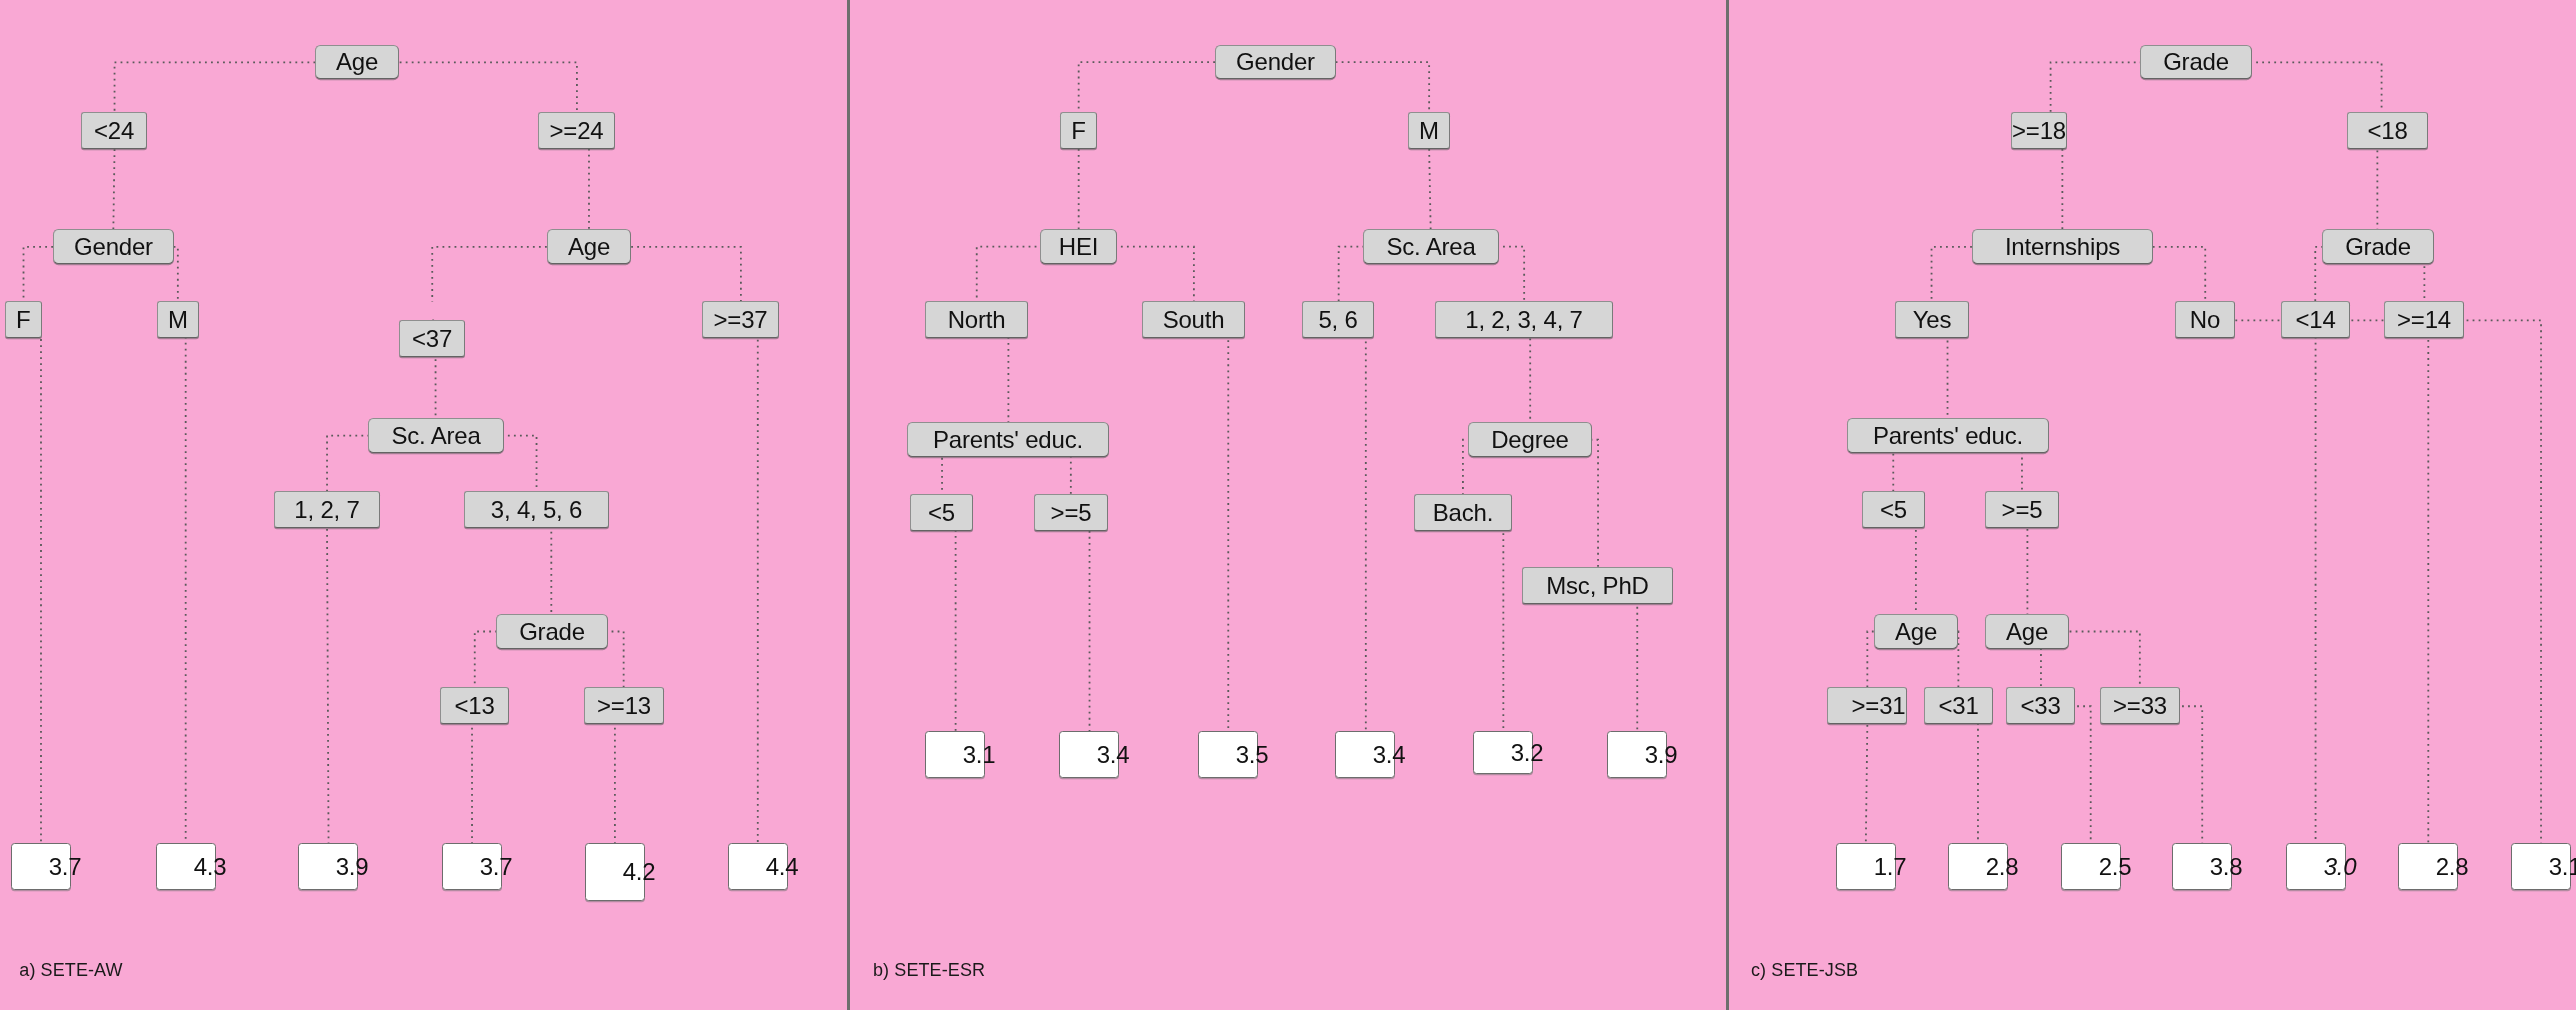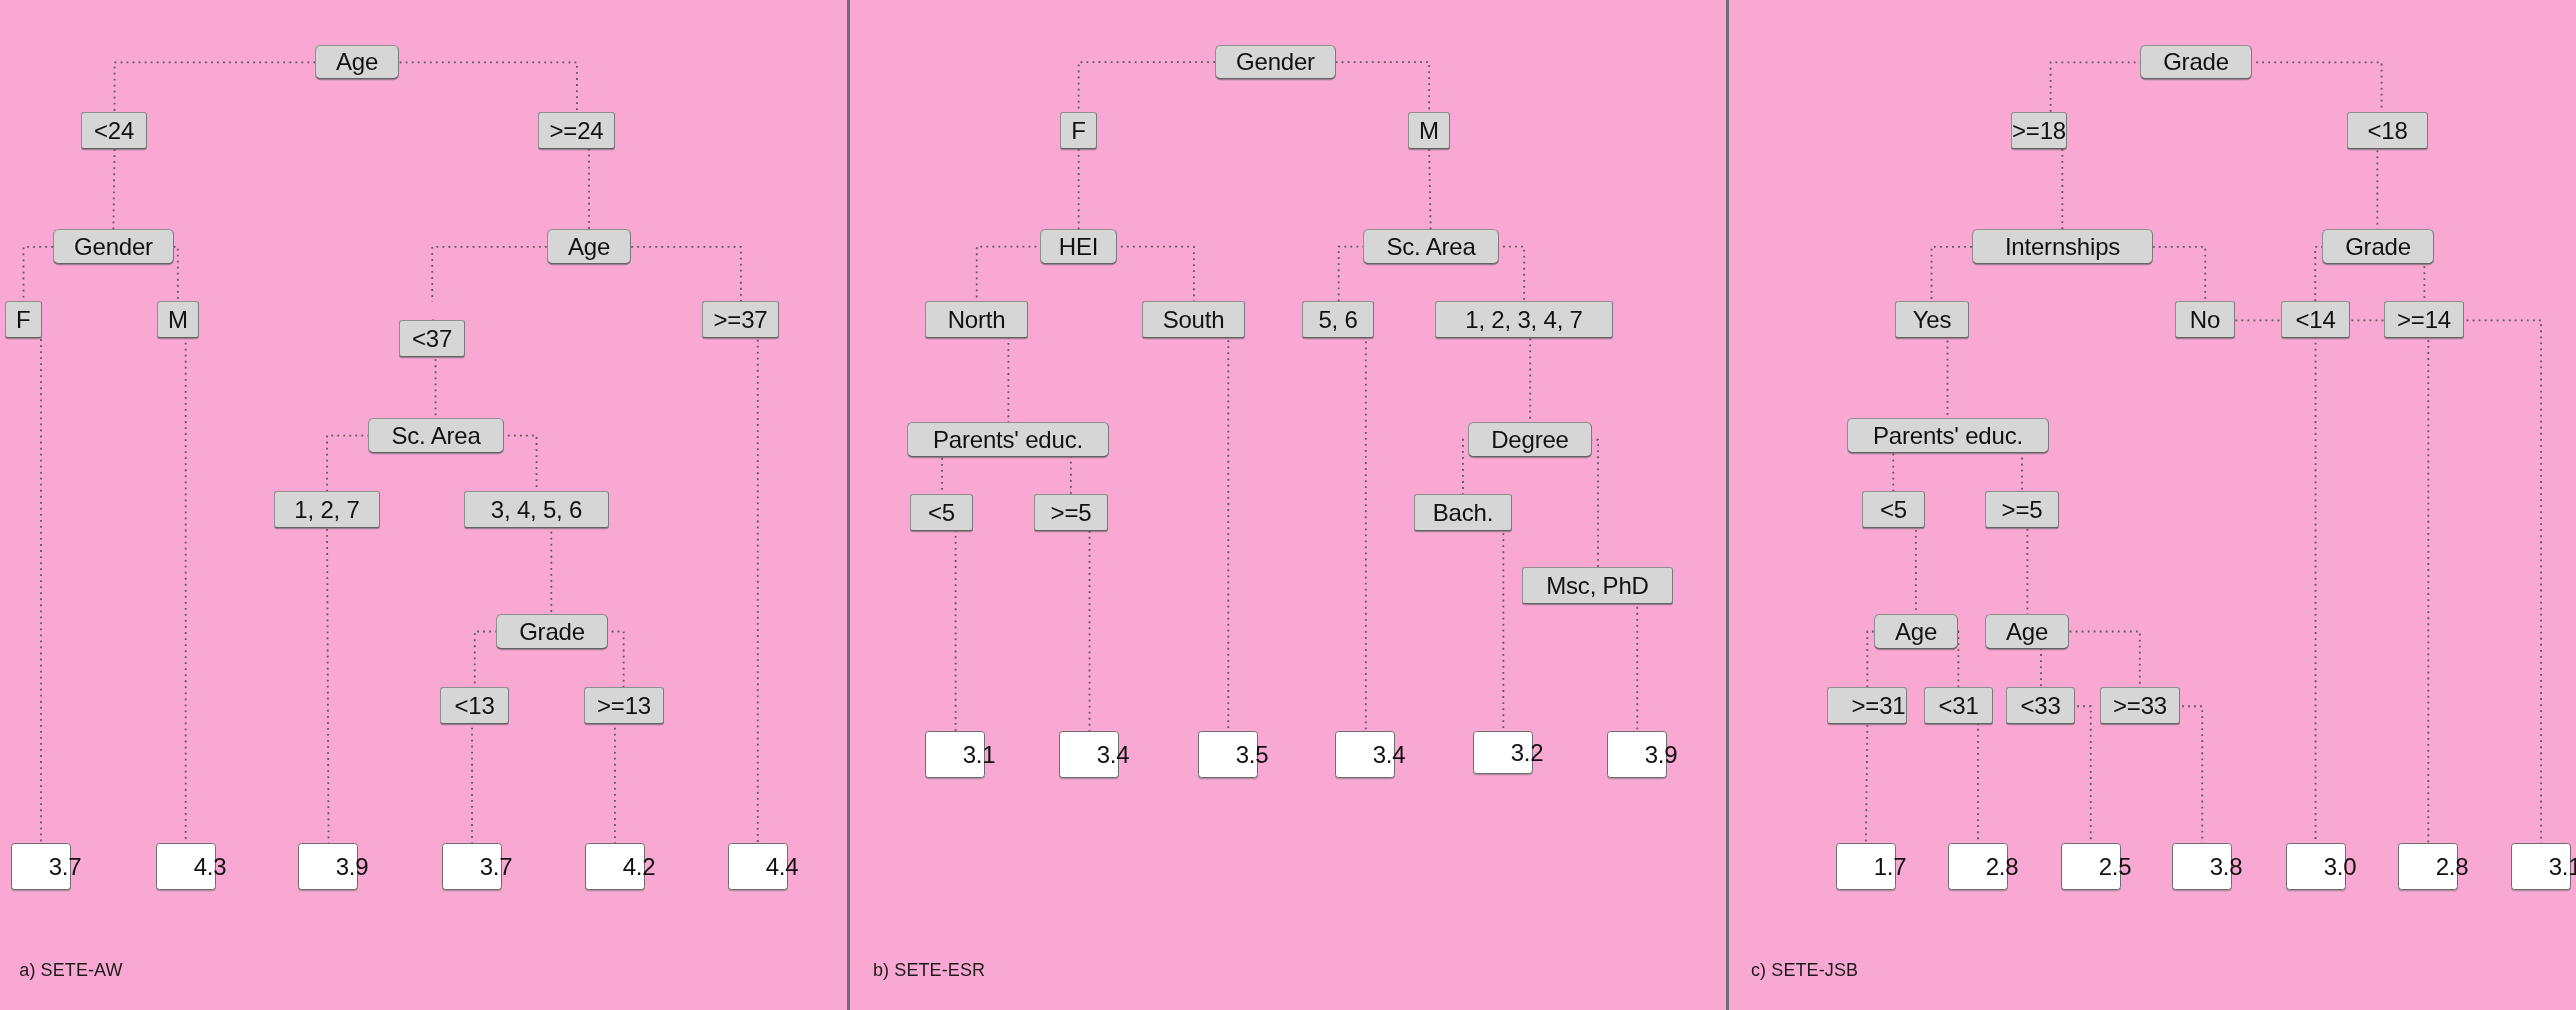--- a/index.html
+++ b/index.html
@@ -112,21 +112,21 @@
         <div class="node" style="left: 368px; top: 418px; width: 136px; height: 35px;">Sc. Area</div>
         <div class="node sharp" style="left: 274px; top: 491px; width: 106px; height: 37px;">1, 2, 7</div>
         <div class="node sharp" style="left: 464px; top: 491px; width: 145px; height: 37px;">3, 4, 5, 6</div>
         <div class="node" style="left: 496px; top: 614px; width: 112px; height: 35px;">Grade</div>
         <div class="node sharp" style="left: 440px; top: 687px; width: 69px; height: 37px;">&lt;13</div>
         <div class="node sharp" style="left: 584px; top: 687px; width: 80px; height: 37px;">&gt;=13</div>
         <div class="node leaf" style="left: 11px; top: 843px; width: 60px; height: 47px;">3.7</div>
         <div class="node leaf" style="left: 156px; top: 843px; width: 60px; height: 47px;">4.3</div>
         <div class="node leaf" style="left: 298px; top: 843px; width: 60px; height: 47px;">3.9</div>
         <div class="node leaf" style="left: 442px; top: 843px; width: 60px; height: 47px;">3.7</div>
-        <div class="node leaf" style="left: 585px; top: 843px; width: 60px; height: 47px;">4.2</div>
+        <div class="node leaf" style="left: 585px; top: 843px; width: 60px; height: 58px;">4.2</div>
         <div class="node leaf" style="left: 728px; top: 843px; width: 60px; height: 47px;">4.4</div>
       </div>
   </div>
 
   <div class="panel" id="panel-b" style="left: 853px; width: 873px;">
     <svg class="edges" id="edges-b" viewBox="0 0 1447 1676" width="873" height="1011">
         <path d="M 700 103 L 374 103 L 374 185" fill="none" stroke="#5a5a5a" stroke-width="3" stroke-dasharray="3 7" stroke-linecap="butt"></path>
         <path d="M 700 103 L 955 103 L 955 185" fill="none" stroke="#5a5a5a" stroke-width="3" stroke-dasharray="3 7" stroke-linecap="butt"></path>
         <path d="M 374 247 L 374 380" fill="none" stroke="#5a5a5a" stroke-width="3" stroke-dasharray="3 7" stroke-linecap="butt"></path>
         <path d="M 955 247 L 957.5 380" fill="none" stroke="#5a5a5a" stroke-width="3" stroke-dasharray="3 7" stroke-linecap="butt"></path>
@@ -215,21 +215,21 @@
         <div class="node" style="left: 142px; top: 614px; width: 84px; height: 35px;">Age</div>
         <div class="node" style="left: 253px; top: 614px; width: 84px; height: 35px;">Age</div>
         <div class="node sharp" style="left: 95px; top: 687px; width: 80px; height: 37px; padding-left: 23px;">&gt;=31</div>
         <div class="node sharp" style="left: 192px; top: 687px; width: 69px; height: 37px;">&lt;31</div>
         <div class="node sharp" style="left: 274px; top: 687px; width: 69px; height: 37px;">&lt;33</div>
         <div class="node sharp" style="left: 368px; top: 687px; width: 80px; height: 37px;">&gt;=33</div>
         <div class="node leaf" style="left: 104px; top: 843px; width: 60px; height: 47px;">1.7</div>
         <div class="node leaf" style="left: 216px; top: 843px; width: 60px; height: 47px;">2.8</div>
         <div class="node leaf" style="left: 329px; top: 843px; width: 60px; height: 47px;">2.5</div>
         <div class="node leaf" style="left: 440px; top: 843px; width: 60px; height: 47px;">3.8</div>
-        <div class="node leaf" style="left: 554px; top: 843px; width: 60px; height: 47px;">3.0</div>
+        <div class="node leaf" style="left: 554px; top: 843px; width: 60px; height: 47px; font-style: italic;">3.0</div>
         <div class="node leaf" style="left: 666px; top: 843px; width: 60px; height: 47px;">2.8</div>
         <div class="node leaf" style="left: 779px; top: 843px; width: 60px; height: 47px;">3.1</div>
       </div>
   </div>
 
   <div class="divider" id="divider-0" style="left: 847px;"></div>
   <div class="divider" id="divider-1" style="left: 1726px;"></div>
 
   <div class="caption" id="caption-a" style="left: 19.3px; top: 960px;">a) SETE-AW</div>
   <div class="caption" id="caption-b" style="left: 873px; top: 960px;">b) SETE-ESR</div>

